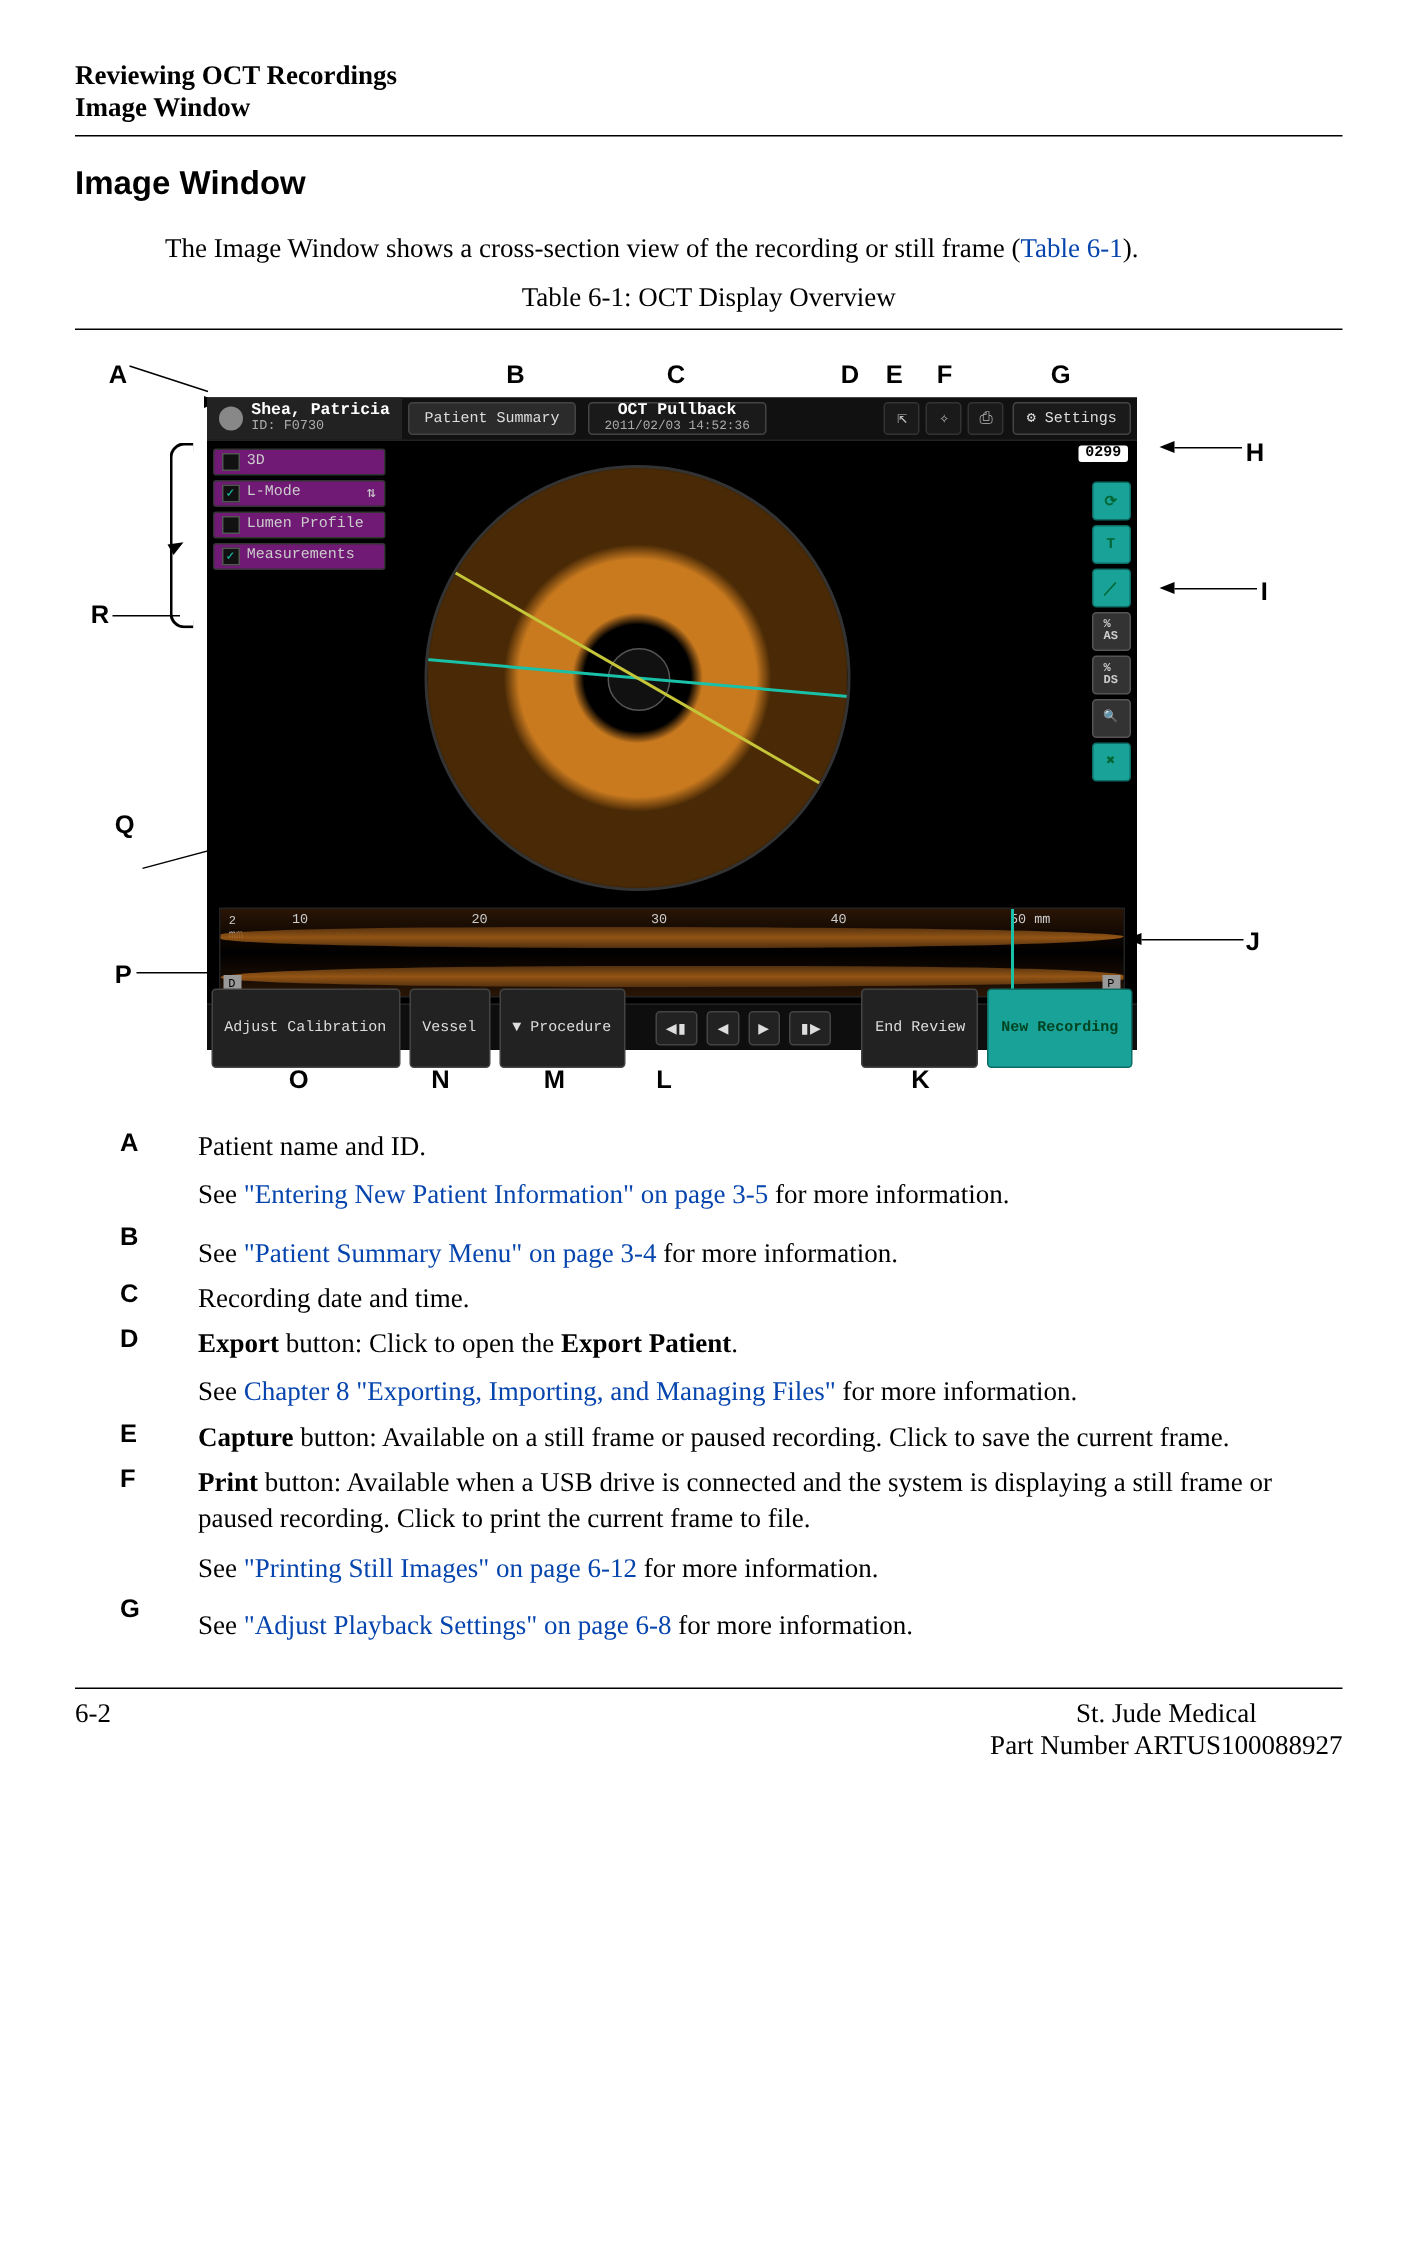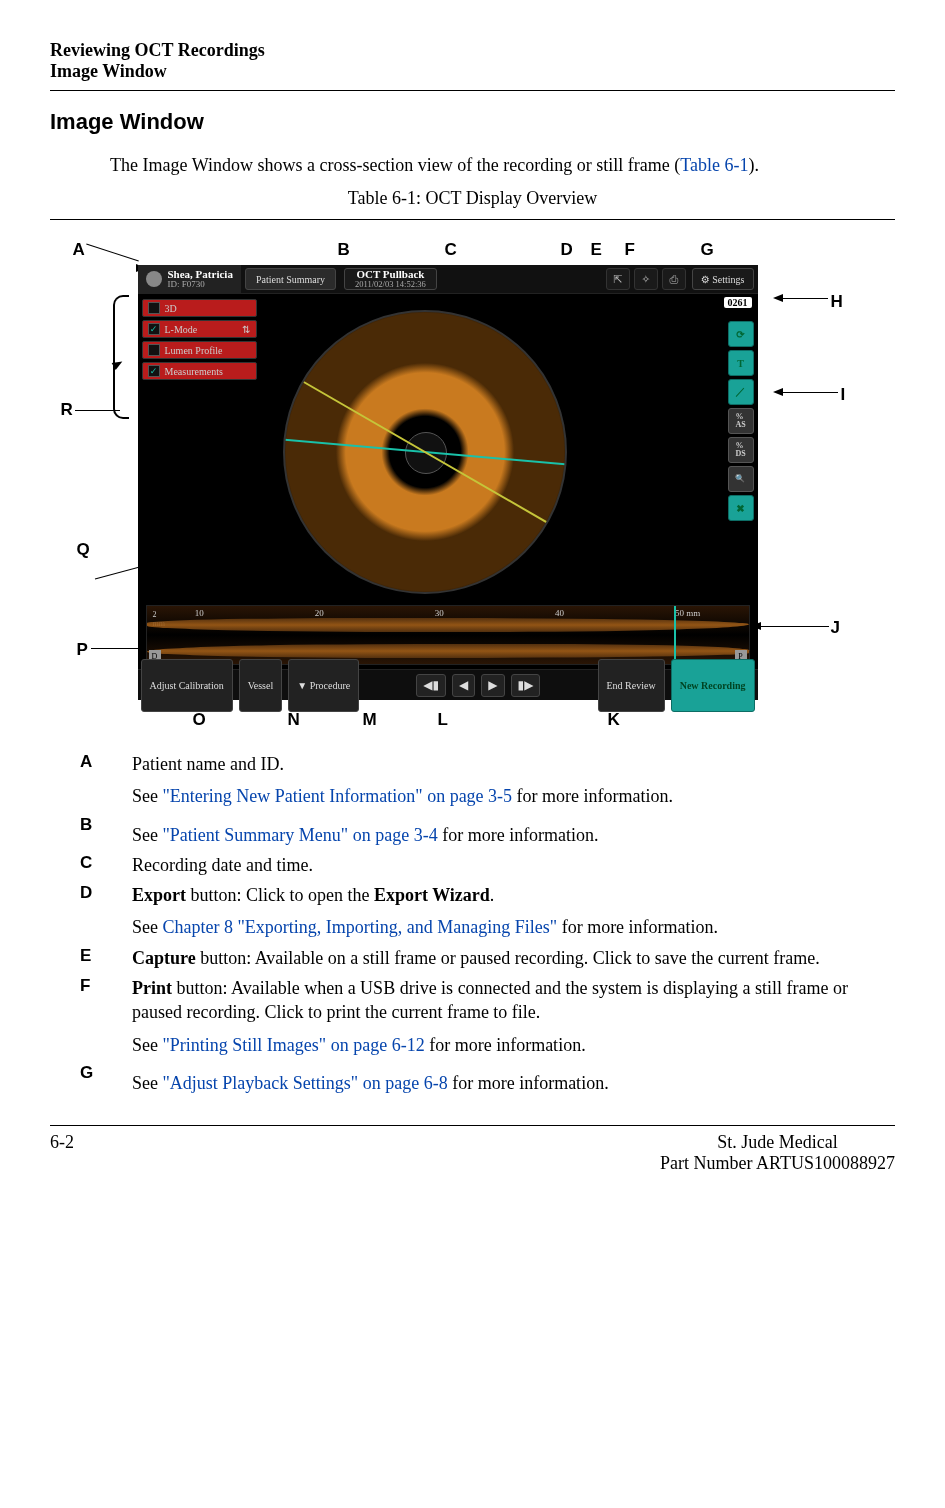--- a/index.html
+++ b/index.html
@@ -59,21 +59,21 @@
   .lbl-K { left: 545px; top: 470px; }
 
   
   .screenshot {
     position: absolute;
     left: 75px;
     top: 25px;
     width: 620px;
     height: 435px;
     background: #000;
-    font-family: Liberation Serif, serif;
+    font-family: Liberation Mono, monospace;
     font-size: 11px;
     color: #ddd;
   }
   .ss-topbar {
     display: flex;
     align-items: stretch;
     height: 28px;
     background: #111;
     border-bottom: 1px solid #222;
   }
@@ -117,22 +117,22 @@
   .ss-frame-num {
     position:absolute; right:6px; top:32px;
     background:#fff;color:#000;font-weight:bold;
     font-size:10px;padding:0 4px;border-radius:2px;
   }
 
   .ss-left-panel {
     position:absolute; left:4px; top:34px; width:115px;
   }
   .opt {
-    display:flex;align-items:center;gap:5px;
-    background:#b91c1c;border:1px solid #333;border-radius:2px;
+    display:flex;gap:5px;
+    background:#701a75;border:1px solid #333;border-radius:2px;
     padding:2px 5px;margin-bottom:3px;font-size:10px;color:#ccc;
   }
   .opt .chk { width:10px;height:10px;border:1px solid #555;background:#111;display:flex;align-items:center;justify-content:center; }
   .opt.on .chk::after { content:"✓"; color:#19c1a9;font-size:9px;line-height:1; }
 
   .ss-circle {
     position:absolute; left:145px; top:45px;
     width:280px;height:280px;border-radius:50%;
     background: radial-gradient(circle at 50% 50%, #000 0 18%, #c97a1f 22% 40%, #4a2a06 45% 70%, #000 75%);
     border:2px solid #333;
@@ -300,21 +300,21 @@
       </div>
       <div class="ss-flex-spacer"></div>
       <div class="ss-icon">⇱</div>
       <div class="ss-icon">✧</div>
       <div class="ss-icon">⎙</div>
       <div class="ss-btn dark ss-settings">
         <span>⚙</span>&nbsp;<span>Settings</span>
       </div>
     </div>
 
-    <div class="ss-frame-num">0261</div>
+    <div class="ss-frame-num">0299</div>
 
     <div class="ss-left-panel">
       <div class="opt">
           <span class="chk"></span>
           <span>3D</span>
         </div>
       <div class="opt on">
           <span class="chk"></span>
           <span>L-Mode</span>
           <span style="margin-left:auto;">⇅</span>
@@ -404,21 +404,21 @@
   <div class="def-row">
     <div class="def-letter">C</div>
     <div class="def-body">
       <span>Recording date and time.</span>
     </div>
   </div>
 
   <div class="def-row">
     <div class="def-letter">D</div>
     <div class="def-body">
-      <span><span class="b">Export</span><span> button: Click to open the </span><span class="b">Export Wizard</span><span>.</span></span>
+      <span><span class="b">Export</span><span> button: Click to open the </span><span class="b">Export Patient</span><span>.</span></span>
       <span class="sub">
         <span>See </span><span class="link">Chapter 8 "Exporting, Importing, and Managing Files"</span><span> for more information.</span>
       </span>
     </div>
   </div>
 
   <div class="def-row">
     <div class="def-letter">E</div>
     <div class="def-body">
       <span><span class="b">Capture</span><span> button: Available on a still frame or paused recording. Click to save the current frame.</span></span>

